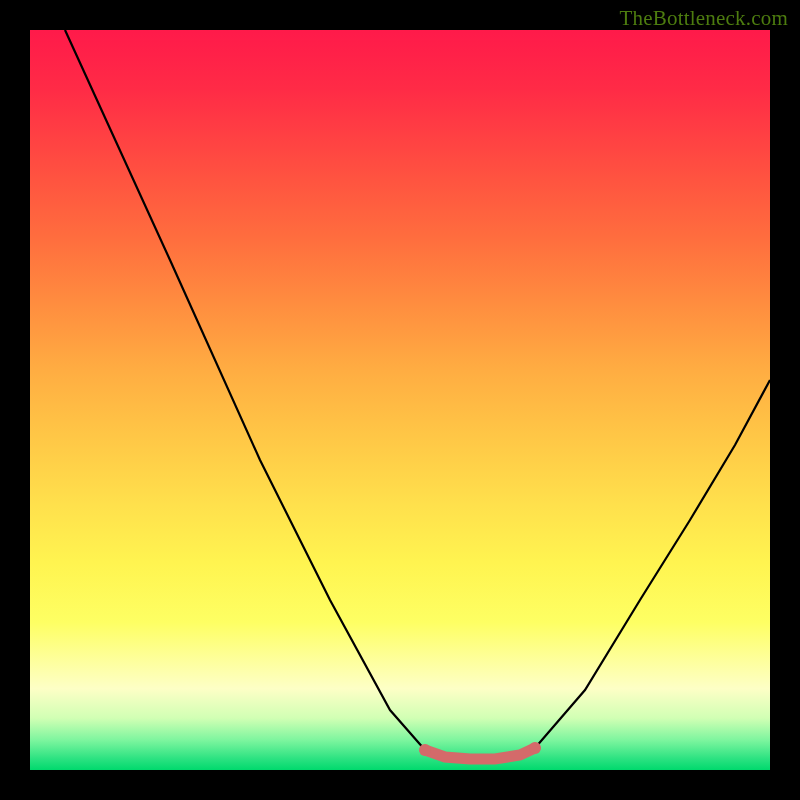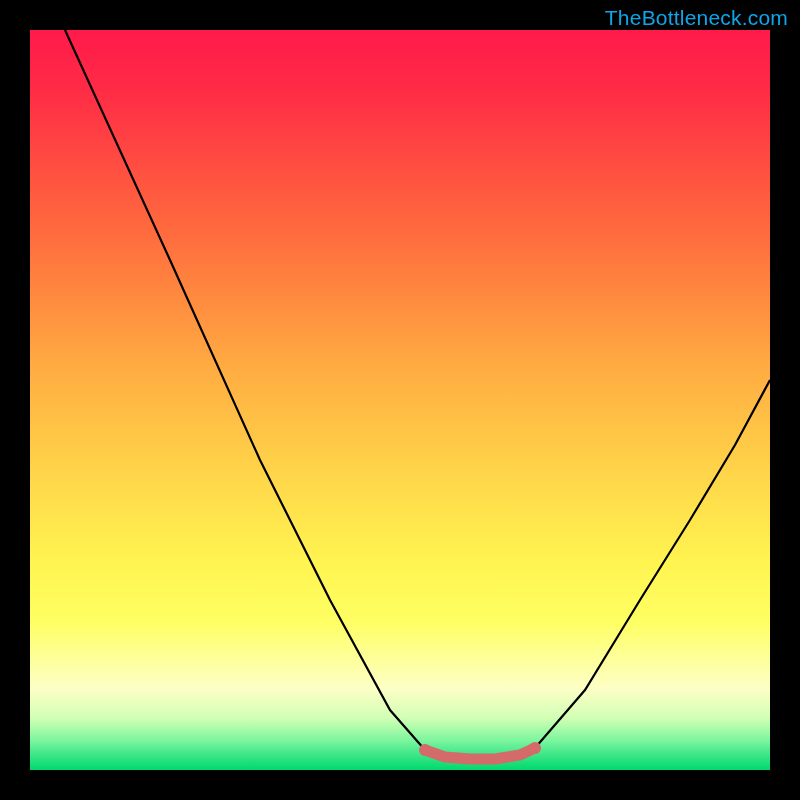--- a/index.html
+++ b/index.html
@@ -31,23 +31,23 @@
       #d1ffb4 93%,
       #7cf59e 96%,
       #2be281 98.5%,
       #00d96d 100%
     );
   }
   .watermark {
     position: absolute;
     top: 6px;
     right: 12px;
-    font-family: Liberation Sans, sans-serif;
+    font-family: Liberation Serif, serif;
     font-size: 21px;
-    color: #0ea5e9;
+    color: #4d7c0f;
     font-weight: 500;
     letter-spacing: 0.2px;
   }
   svg.curve {
     position: absolute;
     left: 0;
     top: 0;
     width: 740px;
     height: 740px;
     overflow: visible;

